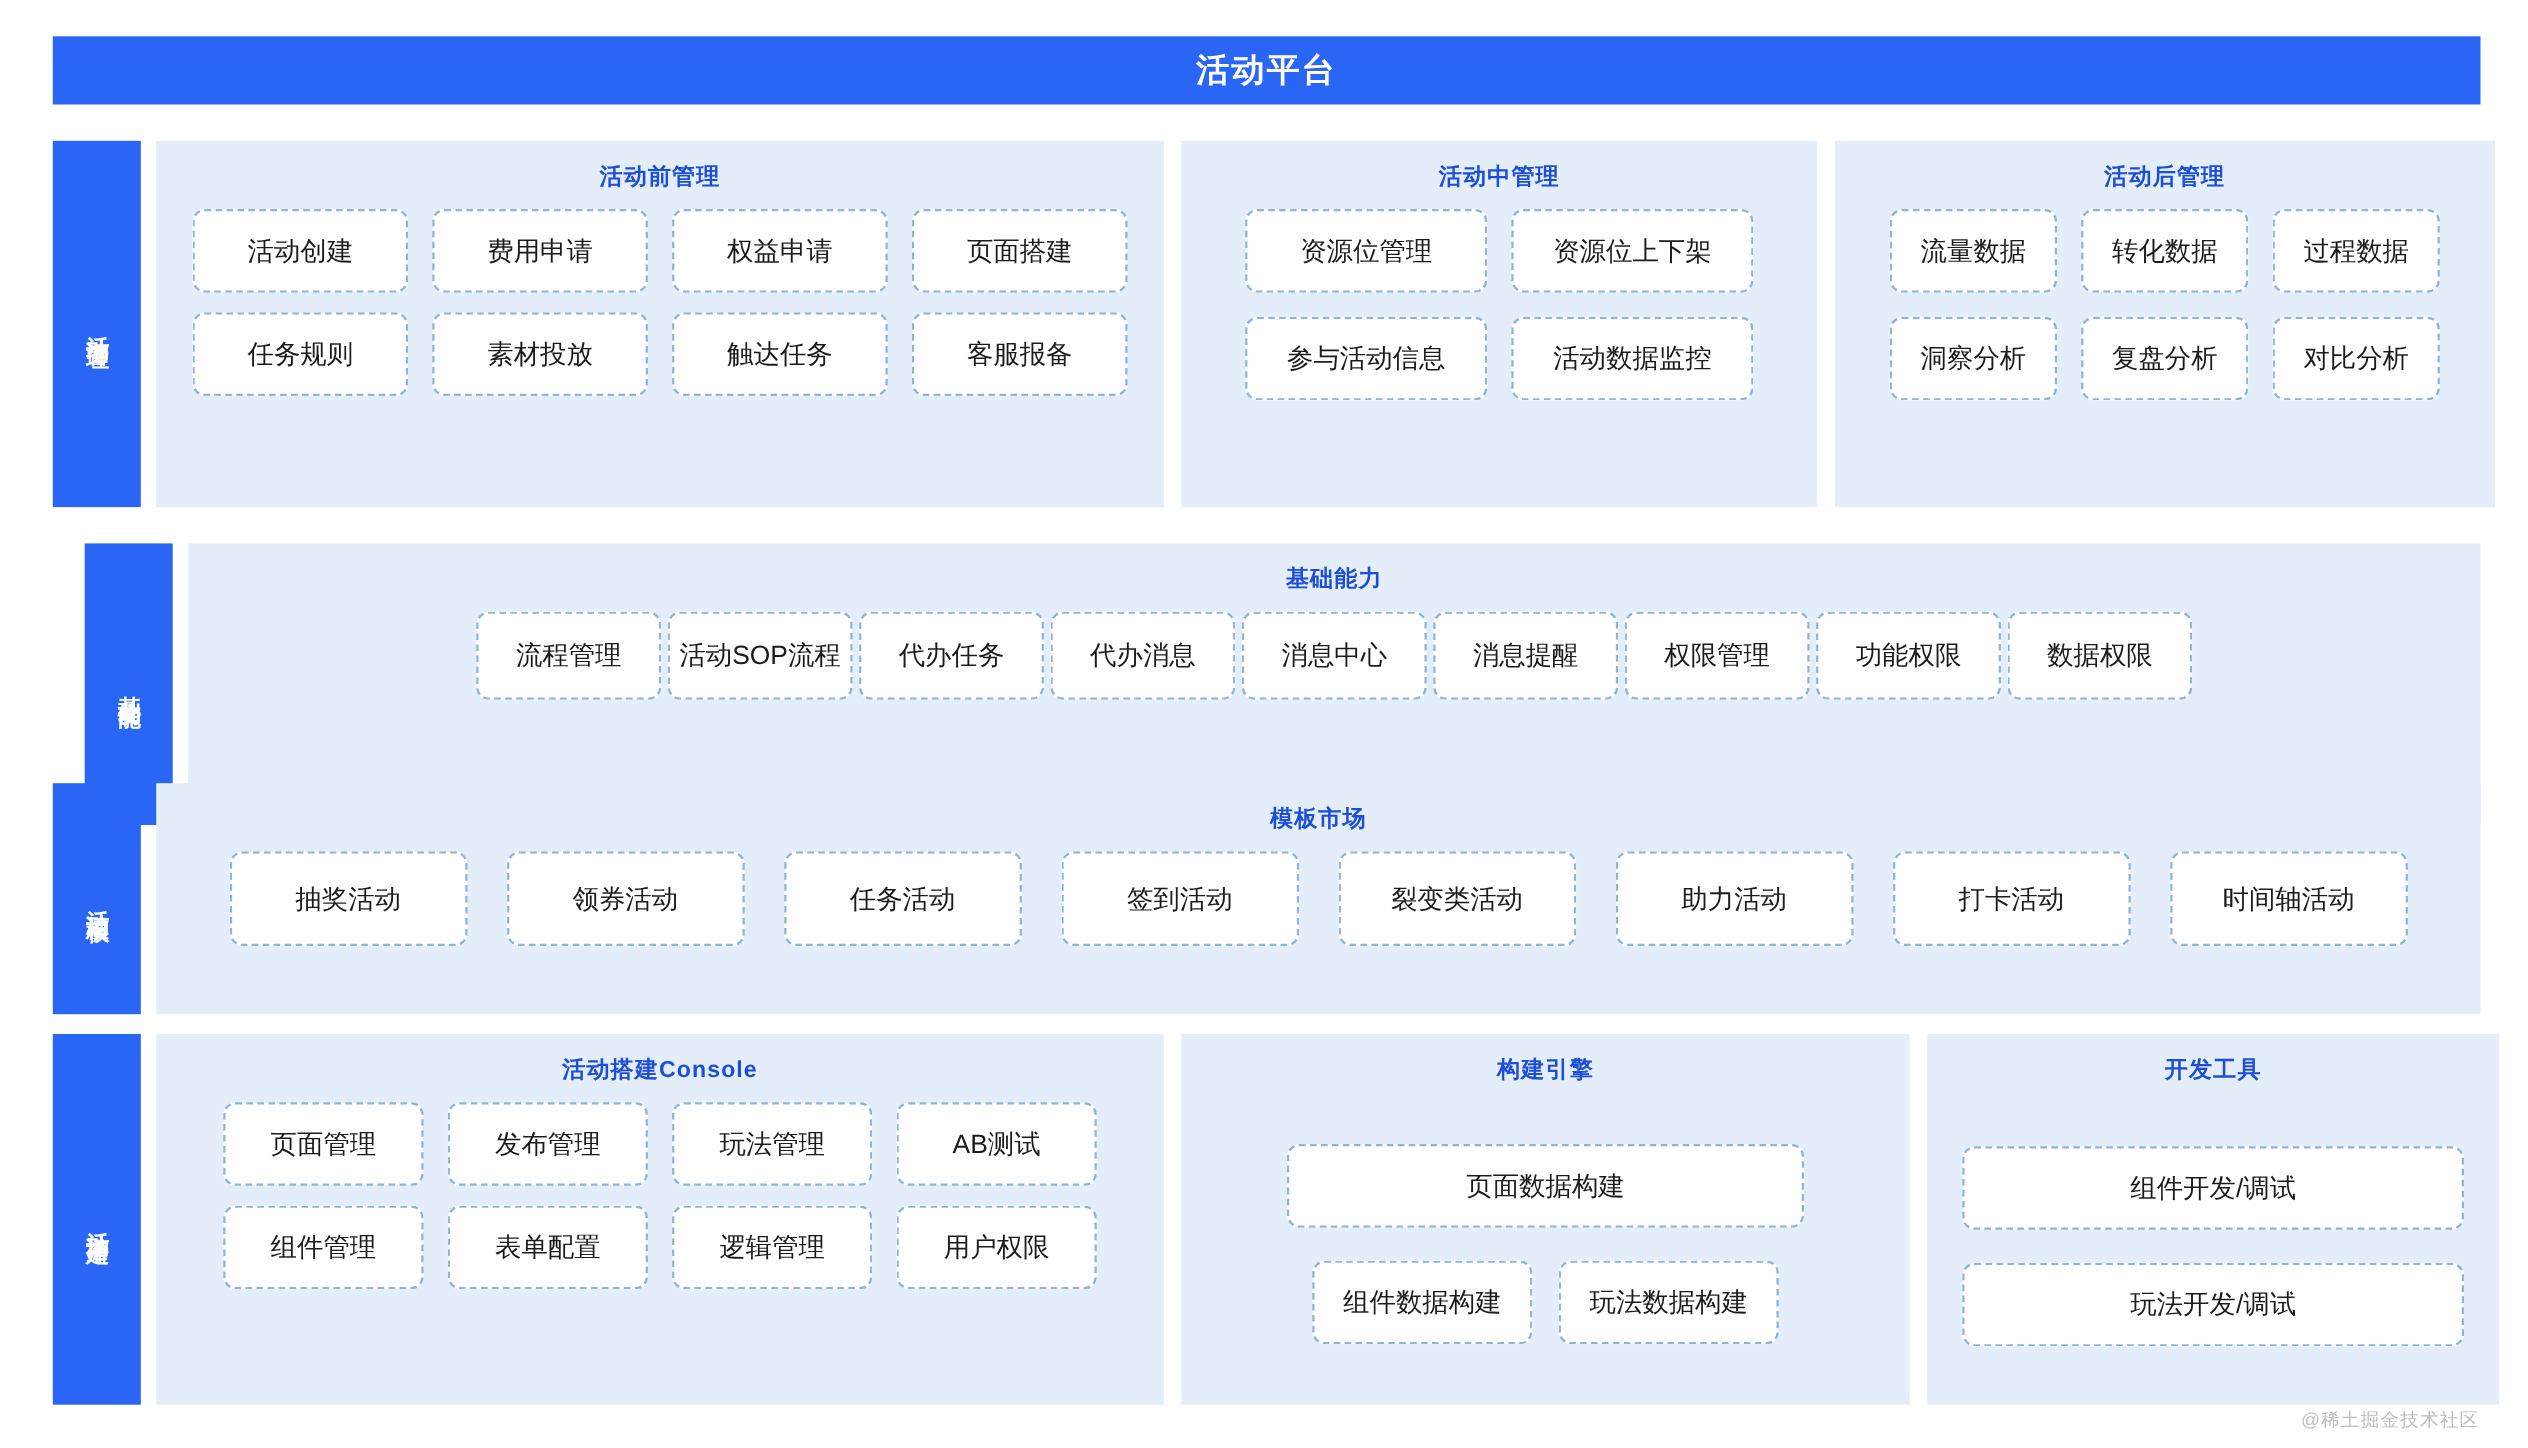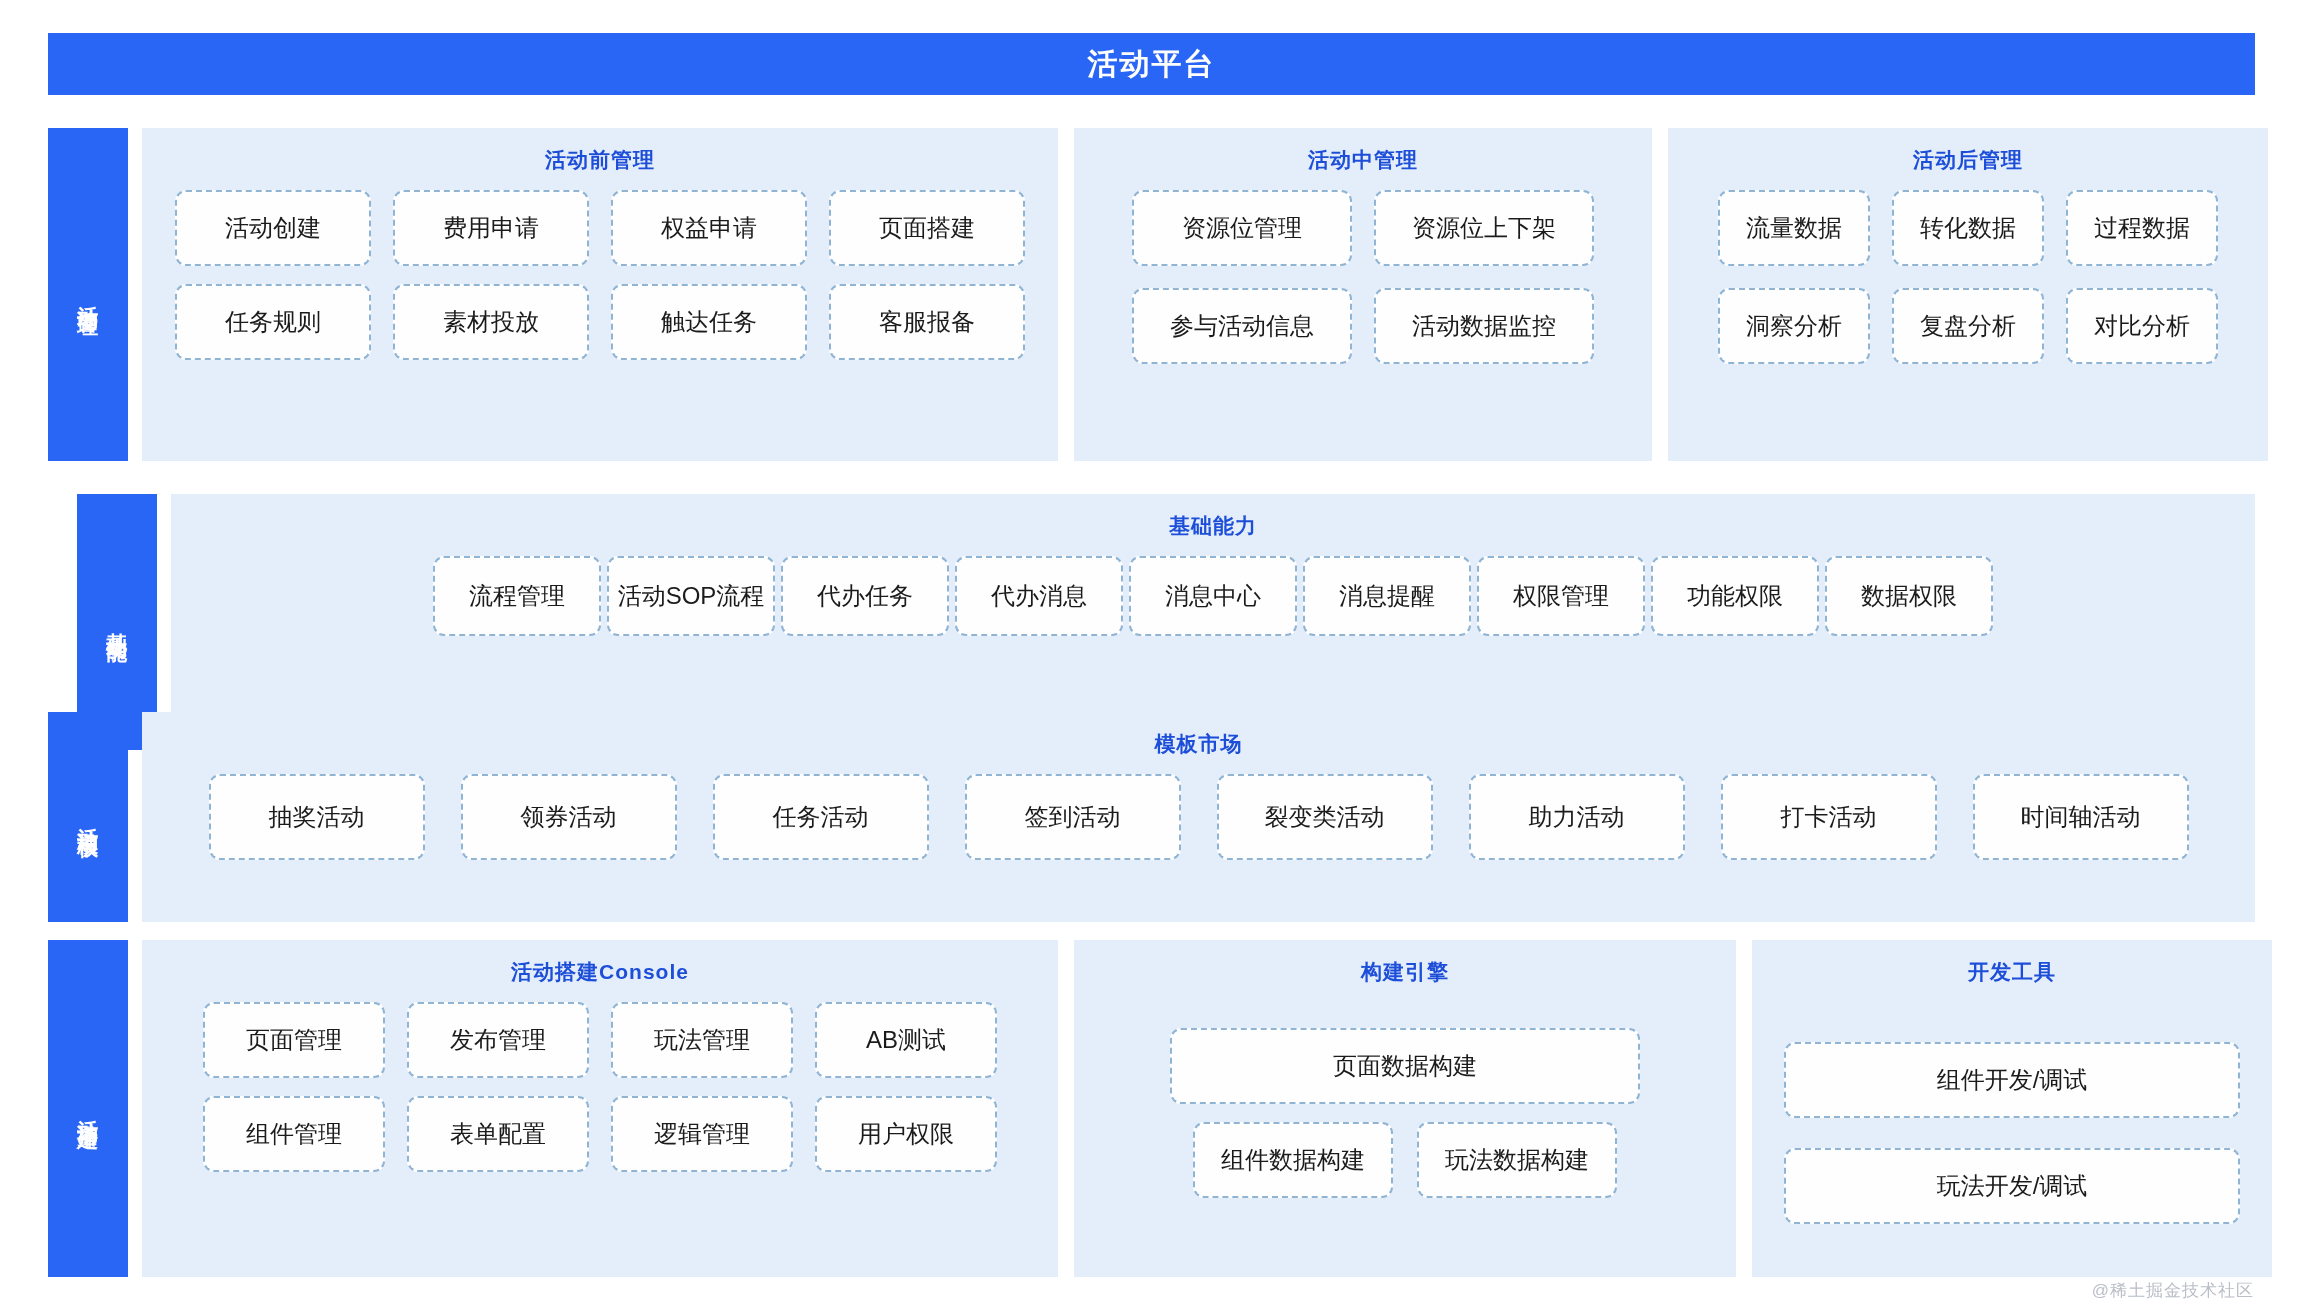--- a/index.html
+++ b/index.html
@@ -128,21 +128,21 @@
   #row-template .panel { flex: 1 1 auto; width: 100%; }
   #row-template .panel-grid { gap: 0px 36px; flex-wrap: nowrap; }
   #row-template .card { width: 216px; height: 86px; }
 
   
   #row-build { left: 48px; top: 940px; width: 2207px; height: 337px; }
   #row-build .panel-console { flex: 0 0 916px; }
   #row-build .panel-engine  { flex: 0 0 662px; }
   #row-build .panel-devtool { flex: 0 0 520px; }
   #row-build .panel-console .card { width: 182px; height: 76px; }
-  #row-build .panel-engine  .card { width: 200px; height: 76px; }
+  #row-build .panel-engine  .card { width: 200px; height: 76px; margin-top: 12px; }
   #row-build .panel-devtool .card { width: 100%; height: 76px; }
   #row-build .panel-engine .engine-inner {
     width: 100%;
     display: flex;
     flex-direction: column;
     align-items: center;
     gap: 18px;
     margin-top: 26px;
   }
   #row-build .panel-engine .engine-row {

